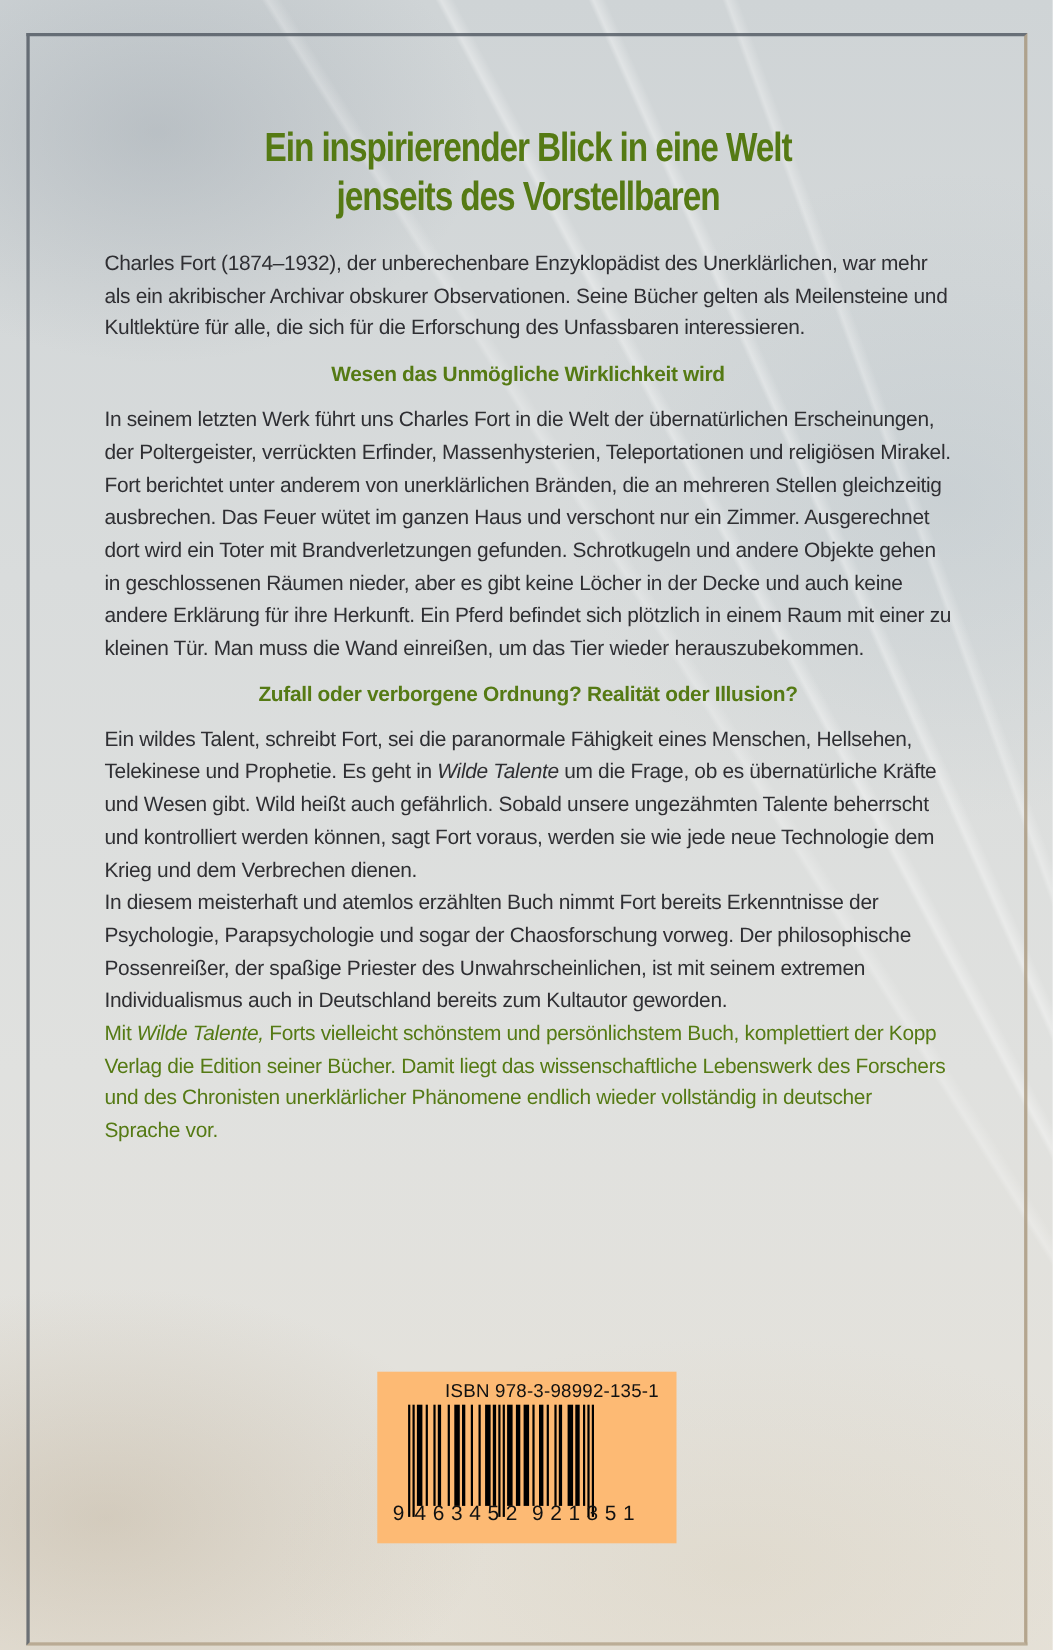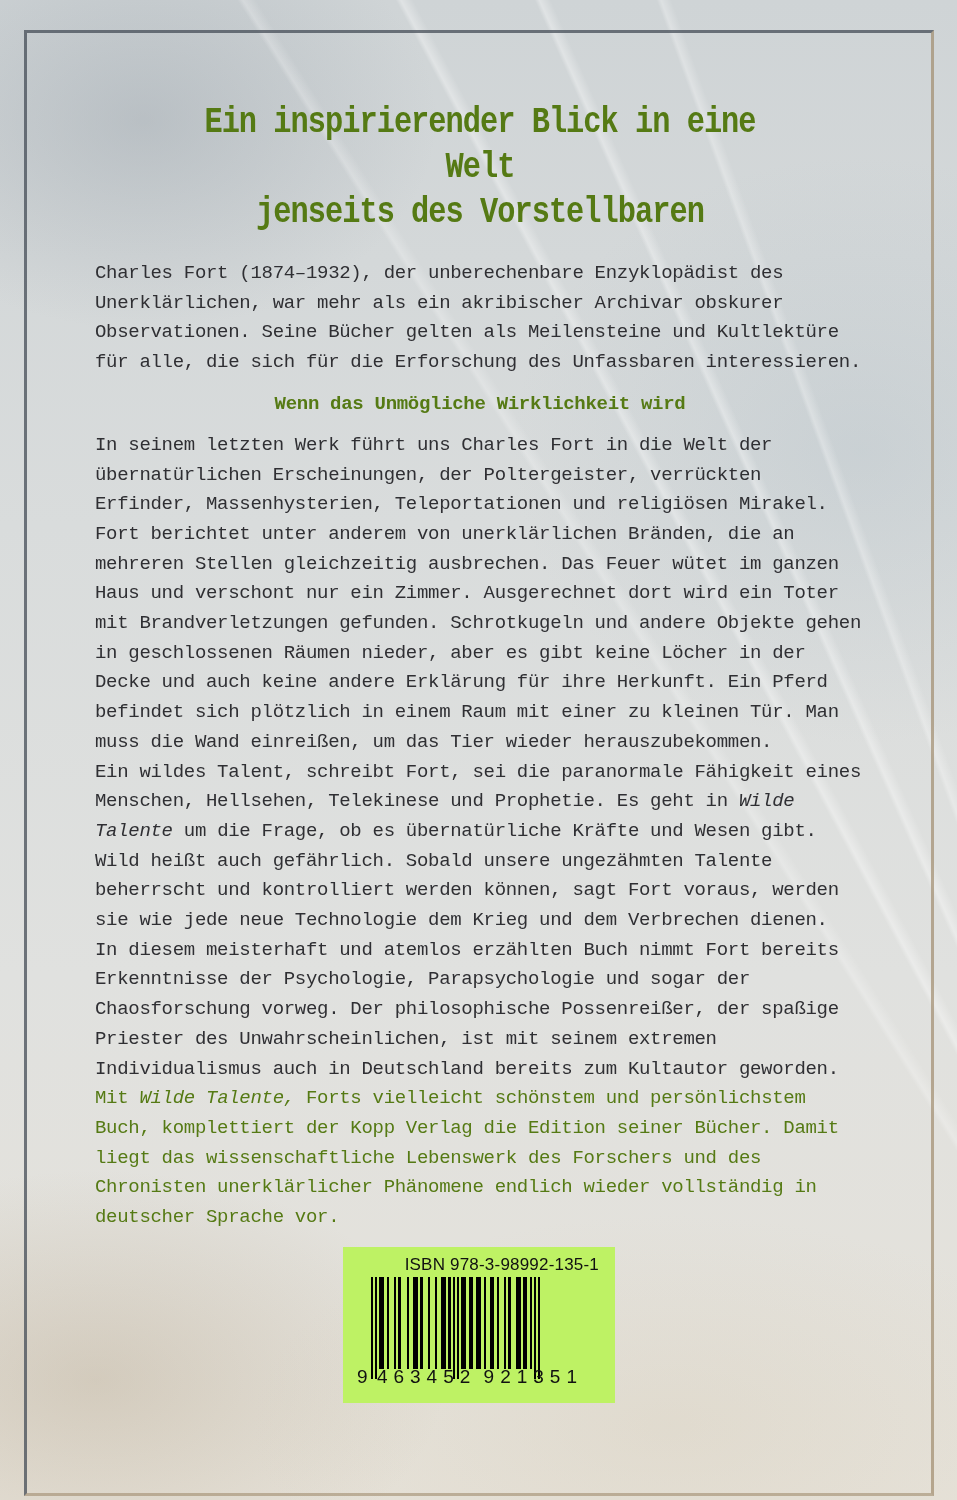--- a/index.html
+++ b/index.html
@@ -22,43 +22,43 @@
         linear-gradient(58deg, transparent 62%, rgba(255,255,255,0.25) 62.3%, transparent 63%);
     }
     .frame {
       position: absolute; left: 24px; top: 30px; width: 910px; height: 1466px;
       border: 3px solid rgba(70,78,88,0.75);
       border-right-color: rgba(160,140,110,0.7);
       border-bottom-color: rgba(160,140,110,0.6);
       box-sizing: border-box;
     }
     .content {
-      position: absolute; left: 95px; top: 100px; width: 770px;
-      font-family: Liberation Mono, monospace;
+      position: absolute; left: 95px; top: 111px; width: 770px;
+      font-family: Liberation Sans, sans-serif;
     }
     .title {
       color: #557a14; font-weight: bold; text-align: center;
       font-size: 37px; line-height: 45px; letter-spacing: -1.2px;
       transform: scaleX(0.82); transform-origin: center;
       margin: 0 0 24px 0;
     }
     .body-text {
       color: #2f2f33; font-size: 19px; line-height: 29.7px;
       margin: 0; letter-spacing: -0.3px;
     }
     .subhead {
       color: #557a14; font-size: 19px; text-align: center; line-height: 29px;
       margin: 12px 0 12px 0; letter-spacing: -0.3px;
     }
     .green-text { color: #557a14; }
     em { font-style: italic; }
     .p1 { margin-top: 1px; }
     .barcode {
       position: absolute; left: 343px; top: 1247px; width: 135px;
-      background: #bef264; padding: 8px 14px 8px 14px; width: 244px; height: 140px;
+      background: #fdba74; padding: 8px 14px 8px 14px; width: 244px; height: 140px;
       box-sizing: content-box;
     }
     .isbn-text {
       font-family: "Liberation Sans", sans-serif; font-size: 17px; color: #111;
       text-align: right; margin: 0 2px 0 0; letter-spacing: 0.2px; line-height: 20px;
     }
     .bars {
       display: flex; height: 102px; align-items: flex-start; margin-left: 14px; margin-top: 2px;
     }
     .bars span { display: block; background: #000; height: 92px; }
@@ -76,23 +76,24 @@
 <div class="frame"></div>
 
 <div class="content">
   <h1 class="title">
     <span>Ein inspirierender Blick in eine Welt</span><br>
     <span>jenseits des Vorstellbaren</span>
   </h1>
 
   <p class="body-text p1">Charles Fort (1874–1932), der unberechenbare Enzyklopädist des Unerklärlichen, war mehr als ein akribischer Archivar obskurer Observationen. Seine Bücher gelten als Meilensteine und Kultlektüre für alle, die sich für die Erforschung des Unfassbaren interessieren.</p>
 
-  <h2 class="subhead">Wenn das Unmögliche Wirklichkeit wird</h2>
+  <h2 class="subhead">Wesen das Unmögliche Wirklichkeit wird</h2>
   <p class="body-text">In seinem letzten Werk führt uns Charles Fort in die Welt der übernatürlichen Erscheinungen, der Poltergeister, verrückten Erfinder, Massenhysterien, Teleportationen und religiösen Mirakel. Fort berichtet unter anderem von unerklärlichen Bränden, die an mehreren Stellen gleichzeitig ausbrechen. Das Feuer wütet im ganzen Haus und verschont nur ein Zimmer. Ausgerechnet dort wird ein Toter mit Brandverletzungen gefunden. Schrotkugeln und andere Objekte gehen in geschlossenen Räumen nieder, aber es gibt keine Löcher in der Decke und auch keine andere Erklärung für ihre Herkunft. Ein Pferd befindet sich plötzlich in einem Raum mit einer zu kleinen Tür. Man muss die Wand einreißen, um das Tier wieder herauszubekommen.</p>
 
+  <h2 class="subhead">Zufall oder verborgene Ordnung? Realität oder Illusion?</h2>
   <p class="body-text"><span>Ein wildes Talent, schreibt Fort, sei die paranormale Fähigkeit eines Menschen, Hellsehen, Telekinese und Prophetie. Es geht in </span><em>Wilde Talente</em><span> um die Frage, ob es übernatürliche Kräfte und Wesen gibt. Wild heißt auch gefährlich. Sobald unsere ungezähmten Talente beherrscht und kontrolliert werden können, sagt Fort voraus, werden sie wie jede neue Technologie dem Krieg und dem Verbrechen dienen.</span></p>
 
   <p class="body-text">In diesem meisterhaft und atemlos erzählten Buch nimmt Fort bereits Erkenntnisse der Psychologie, Parapsychologie und sogar der Chaosforschung vorweg. Der philosophische Possenreißer, der spaßige Priester des Unwahrscheinlichen, ist mit seinem extremen Individualismus auch in Deutschland bereits zum Kultautor geworden.</p>
 
   <p class="body-text green-text" style=""><span>Mit </span><em>Wilde Talente,</em><span> Forts vielleicht schönstem und persönlichstem Buch, komplettiert der Kopp Verlag die Edition seiner Bücher. Damit liegt das wissenschaftliche Lebenswerk des Forschers und des Chronisten unerklärlicher Phänomene endlich wieder vollständig in deutscher Sprache vor.</span></p>
 </div>
 
 <div class="barcode">
   <div class="isbn-text">ISBN 978-3-98992-135-1</div>
   <div class="bars">

